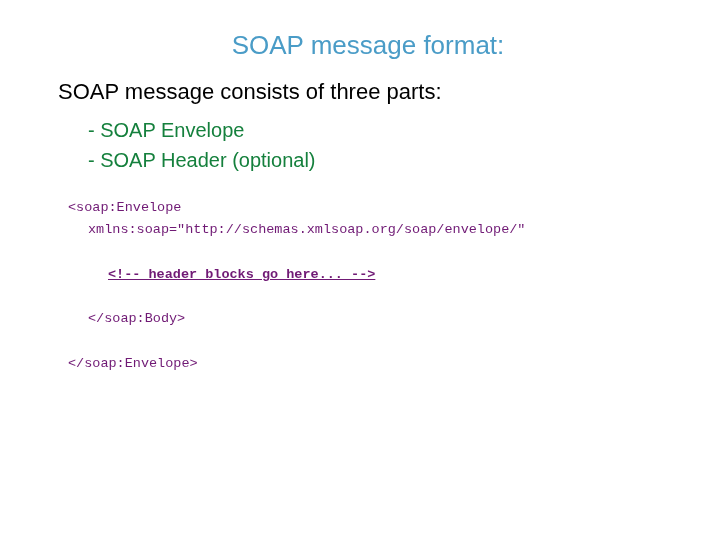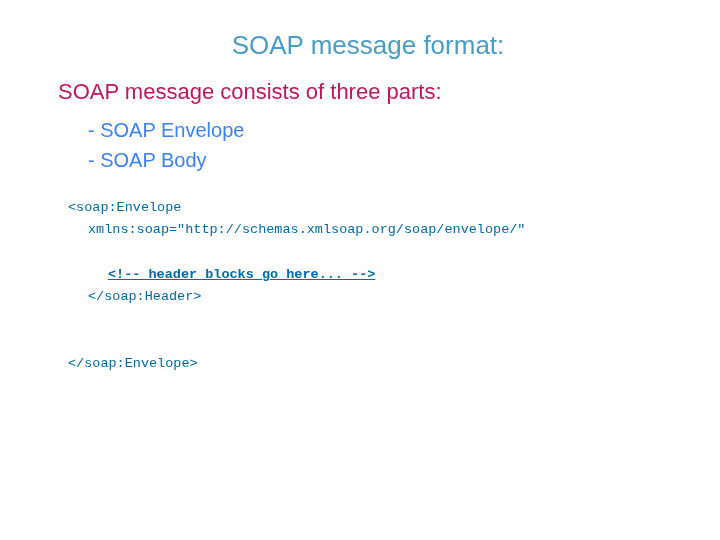--- a/index.html
+++ b/index.html
@@ -29,41 +29,41 @@
     .slide-title {
       text-align: center;
       color: #4a9cc7;
       font-size: 26px;
       font-weight: normal;
       margin-bottom: 18px;
     }
 
     .intro-text {
       font-size: 22px;
-      color: #be185d;
+      color: #000000;
       margin-bottom: 10px;
       font-weight: normal;
     }
 
     .parts-list {
       list-style: none;
       margin-left: 30px;
       margin-bottom: 22px;
     }
 
     .parts-list li {
       font-size: 20px;
-      color: #3b82f6;
+      color: #15803d;
       line-height: 1.5;
     }
 
     .code-block {
       font-family: 'Courier New', Courier, monospace;
       font-size: 13.5px;
-      color: #0369a1;
+      color: #701a75;
       line-height: 1.65;
       margin-left: 10px;
     }
 
     .code-block .bold {
       font-weight: bold;
       text-decoration: underline;
     }
 
     .code-indent1 {
@@ -80,26 +80,26 @@
 <body>
 
 <div class="slide">
 
   <h1 class="slide-title">SOAP message format:</h1>
 
   <p class="intro-text">SOAP message consists of three parts:</p>
 
   <ul class="parts-list">
     <li>- SOAP Envelope</li>
-    <li>- SOAP Body</li>
+    <li>- SOAP Header (optional)</li>
   </ul>
 
   <div class="code-block">
     <span>&lt;soap:Envelope</span><br>
     <span class="code-indent1">  xmlns:soap="http://schemas.xmlsoap.org/soap/envelope/"</span>
     <br>
     <span class="code-indent2 bold">      &lt;!-- header blocks go here... --&gt;</span>
-    <span class="code-indent1">  &lt;/soap:Header&gt;</span><br>
     <br>
+    <span class="code-indent1">  &lt;/soap:Body&gt;</span><br>
     <span>&lt;/soap:Envelope&gt;</span>
   </div>
 
 </div>
 
 </body></html>

